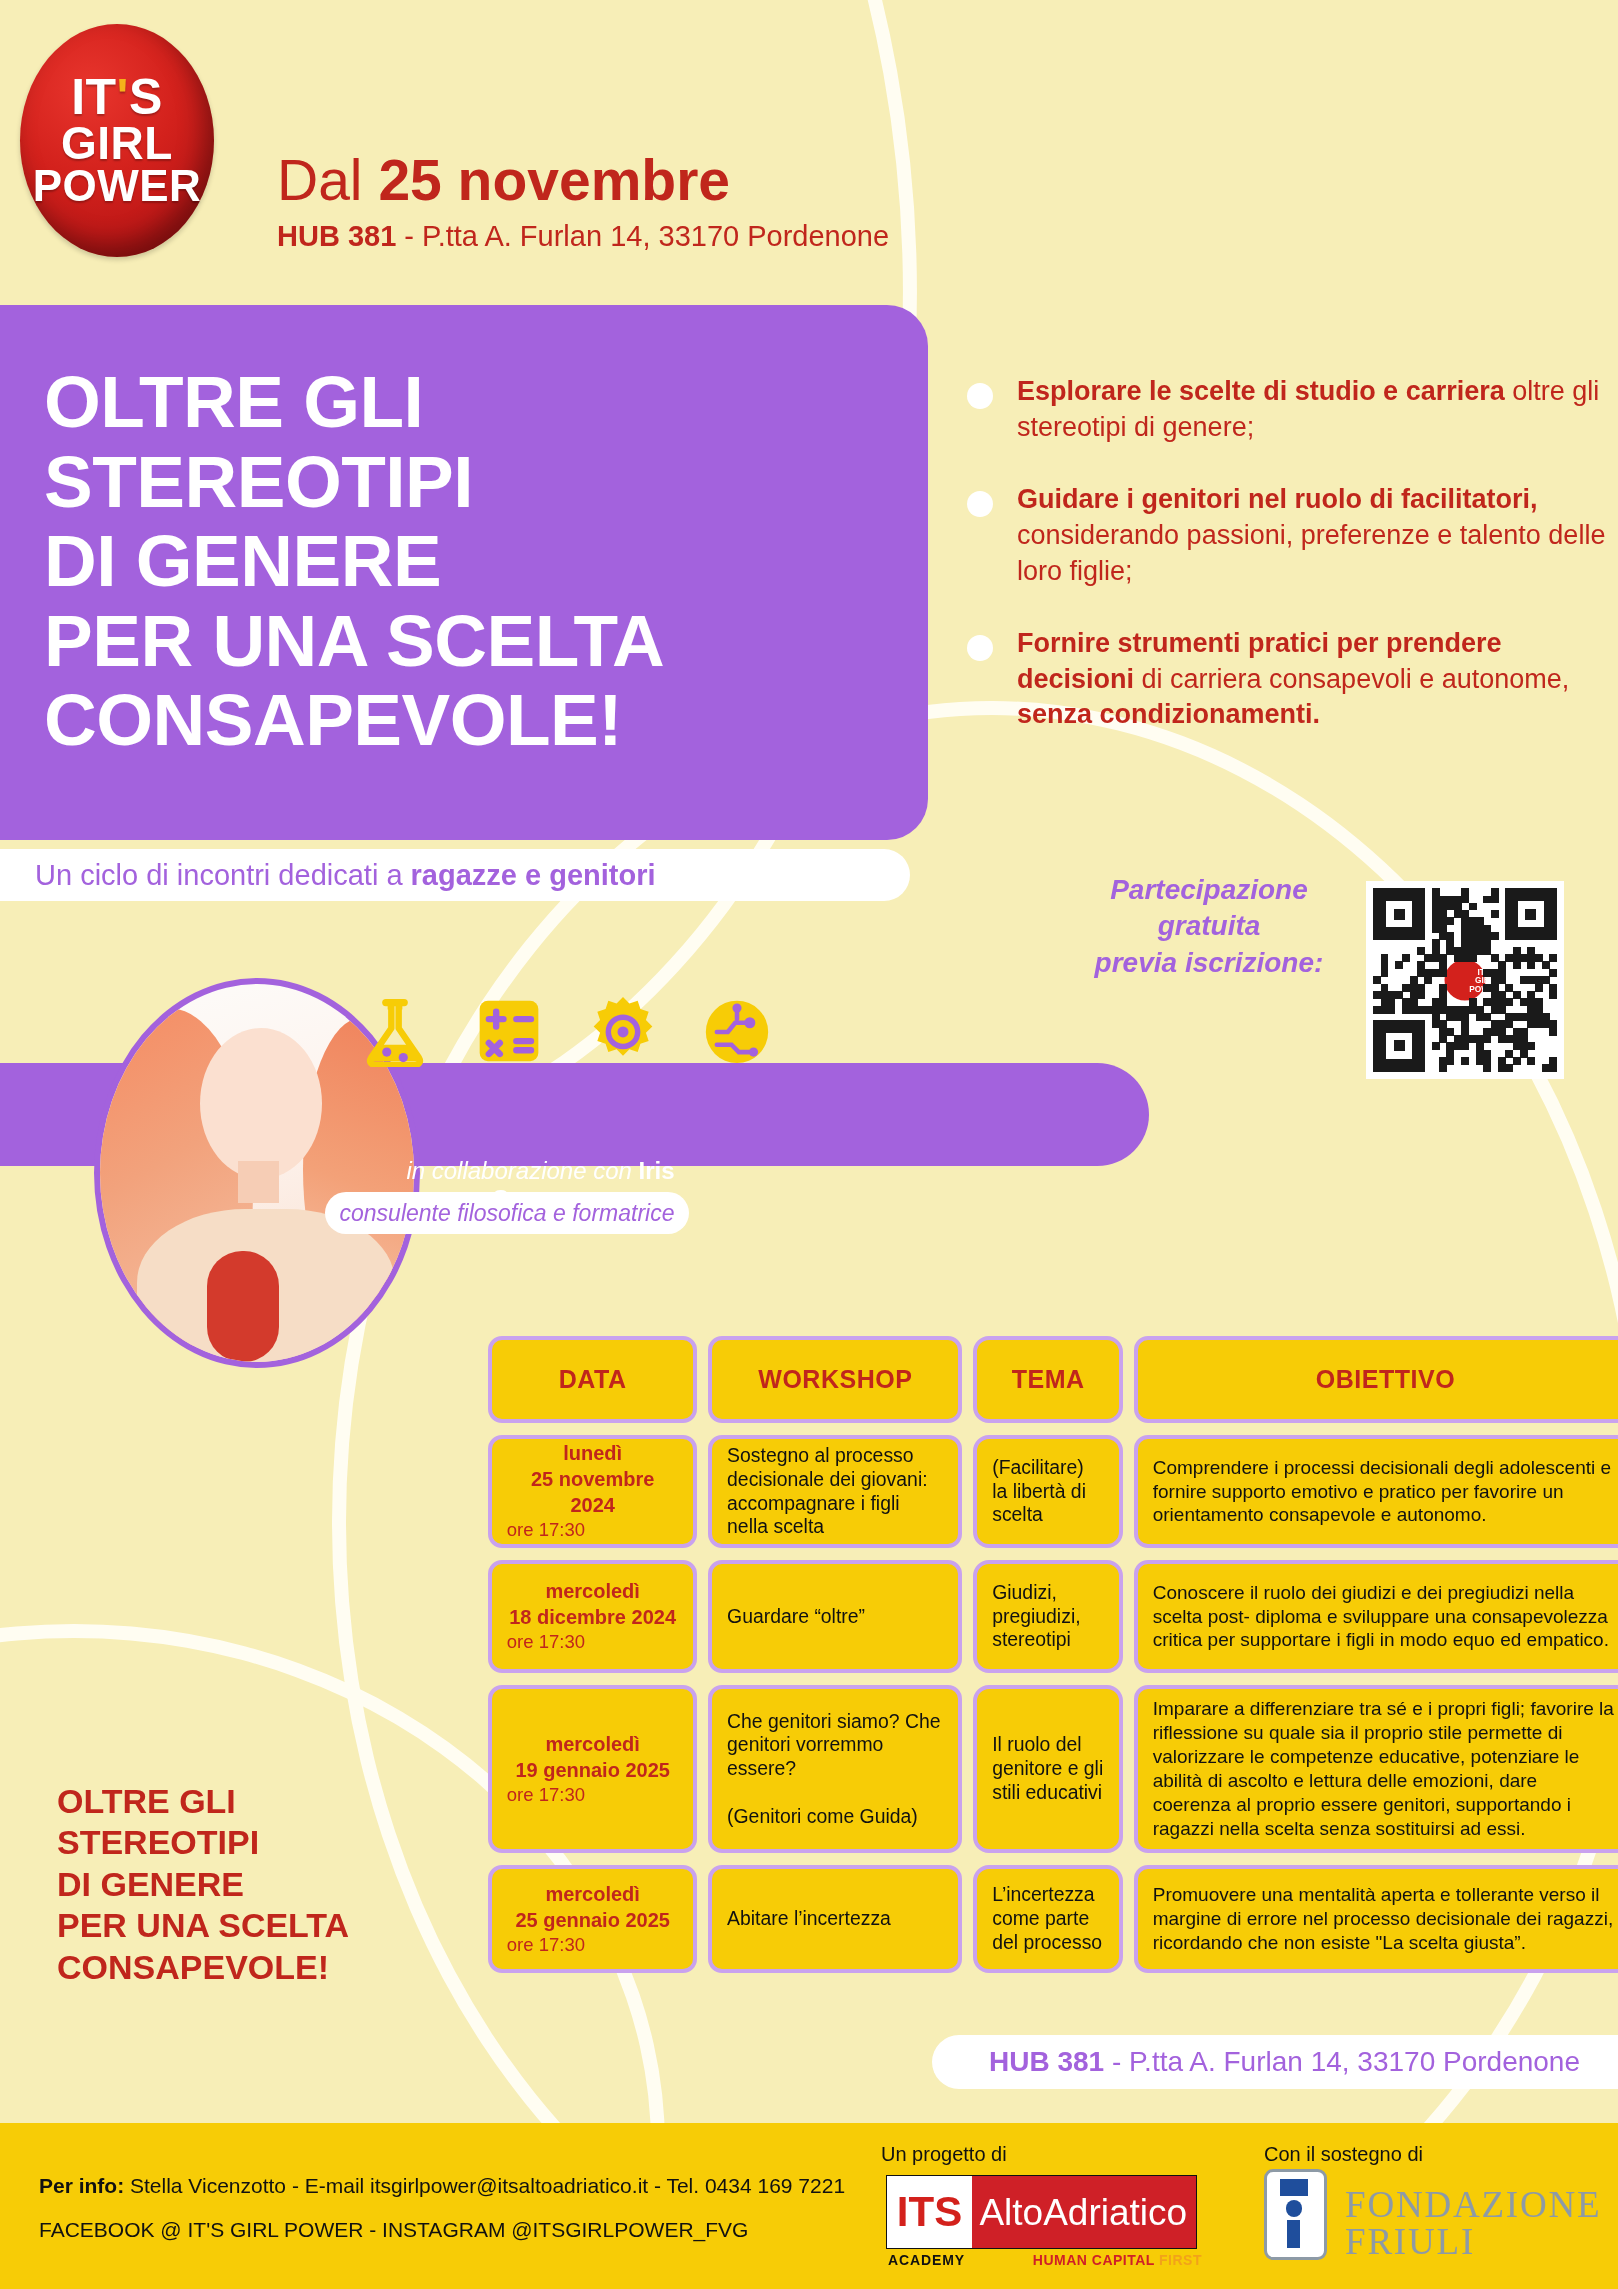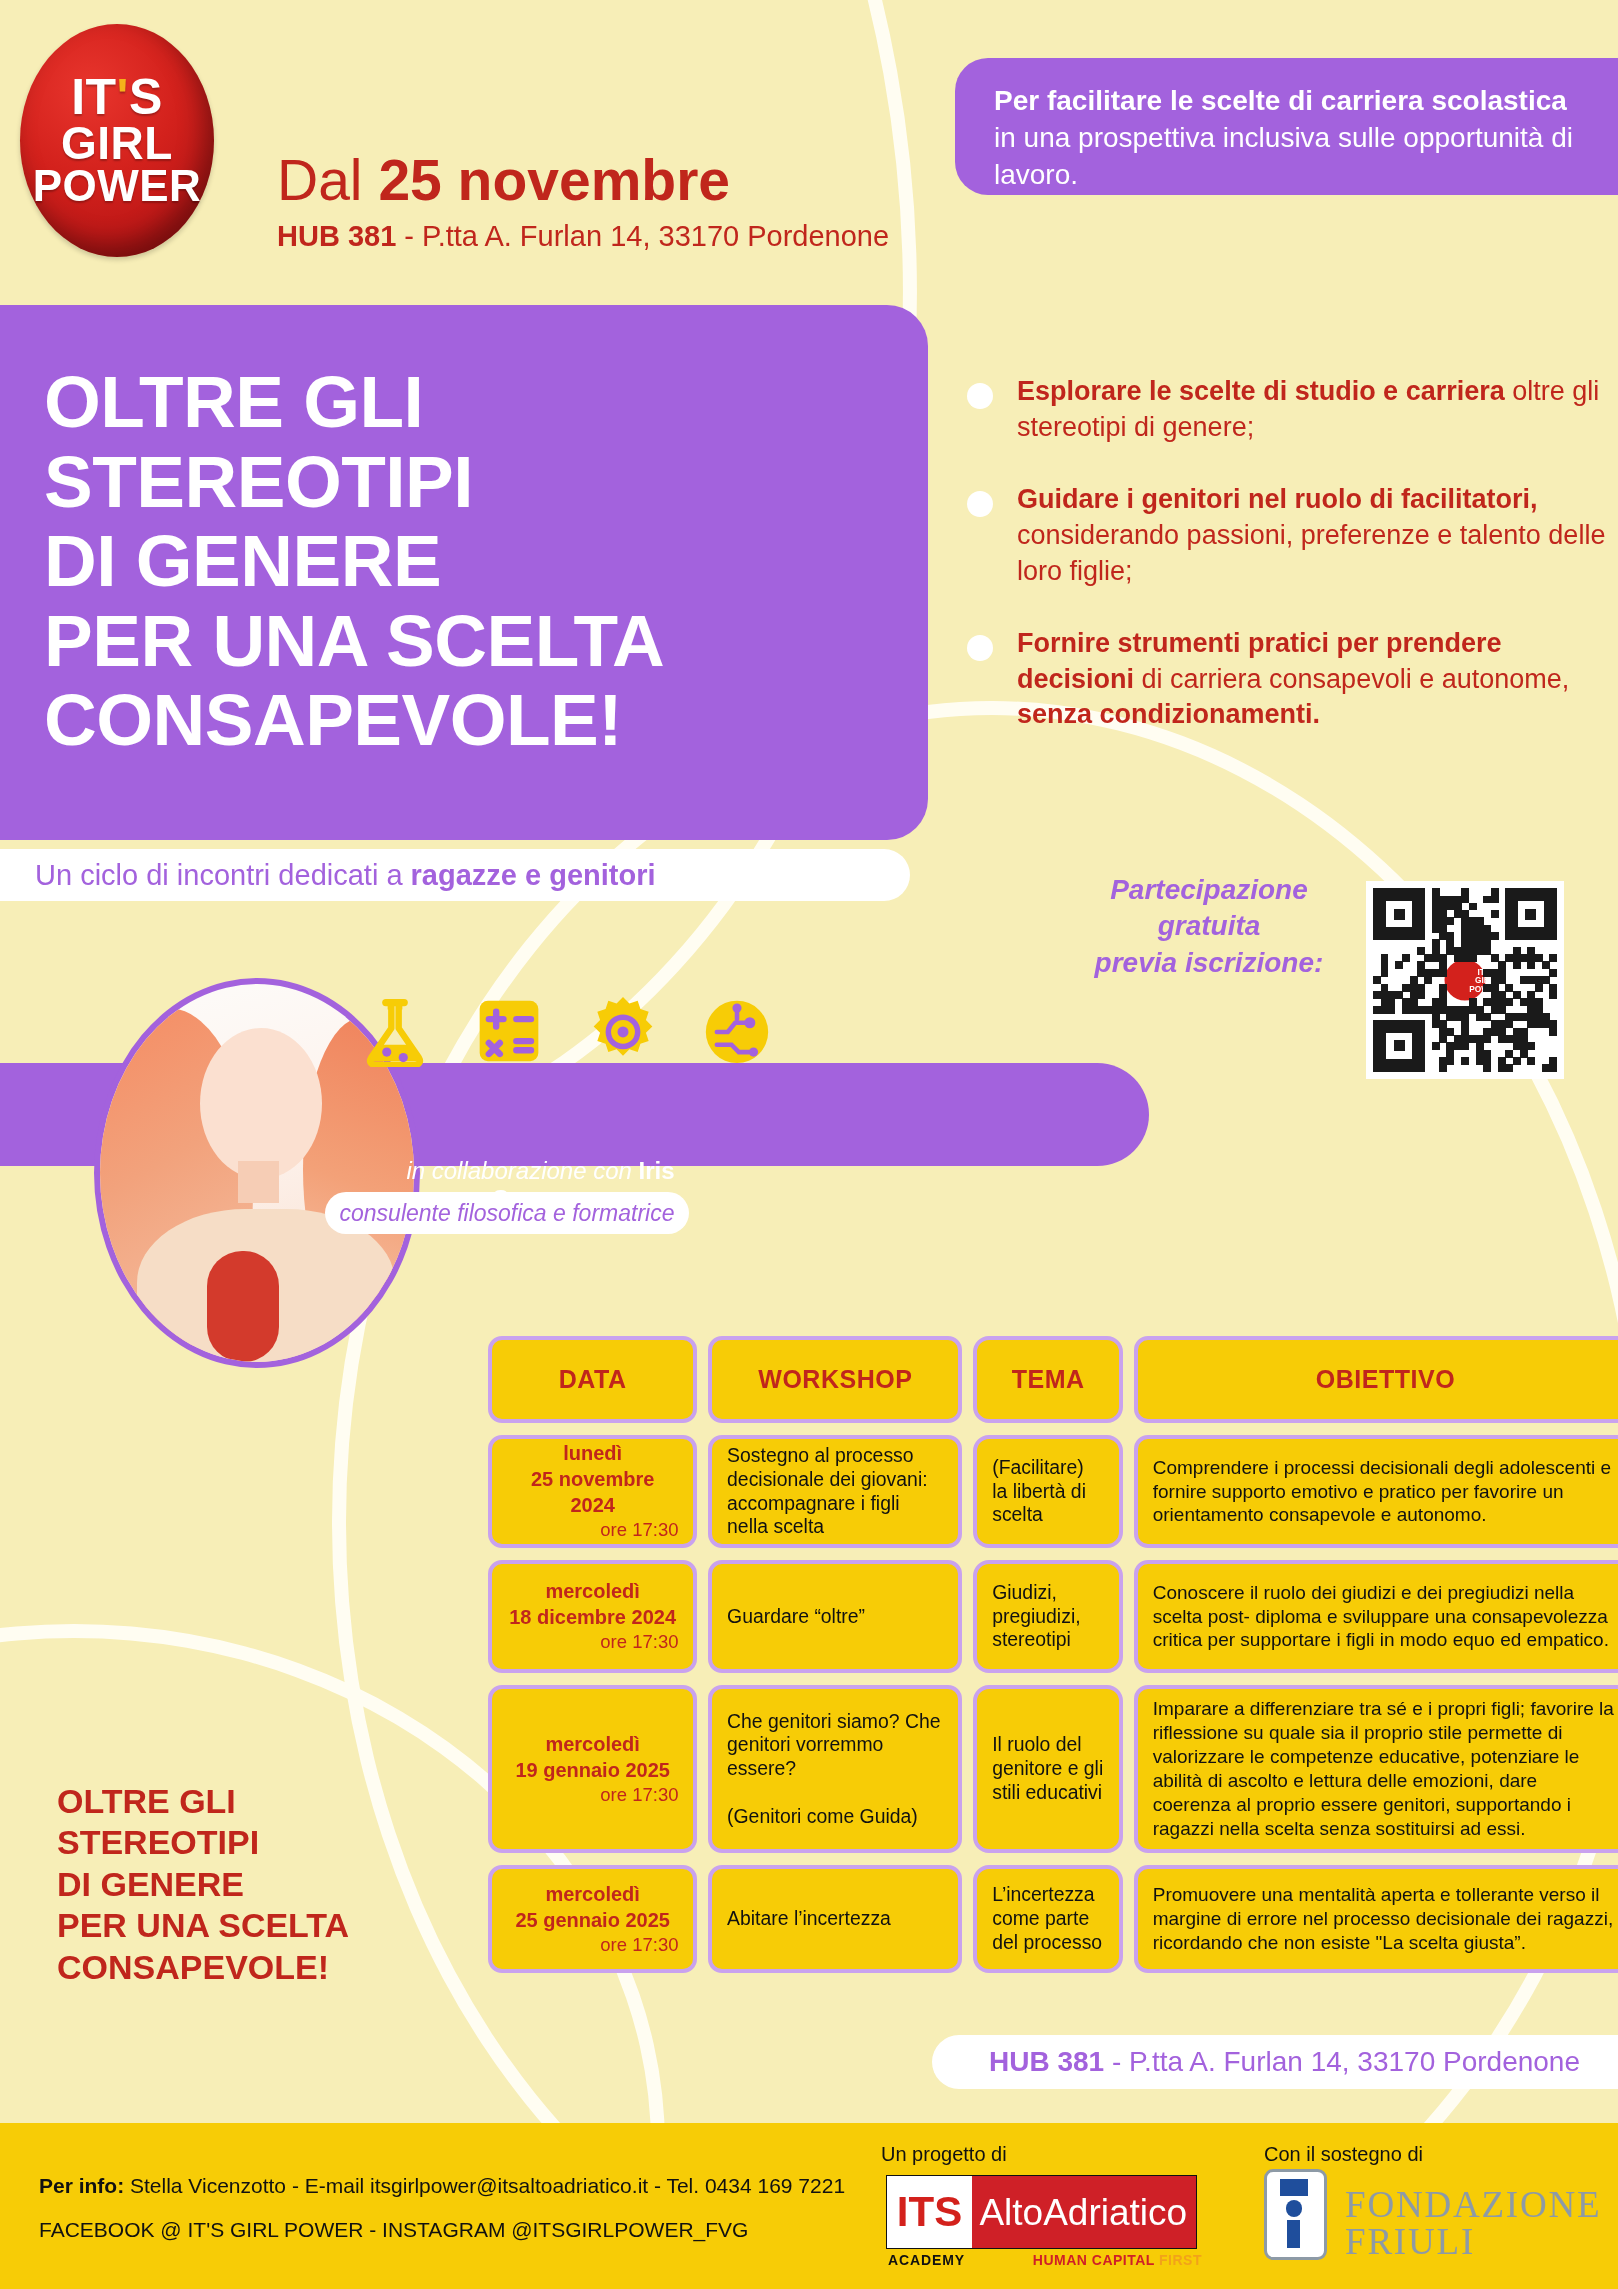--- a/index.html
+++ b/index.html
@@ -133,21 +133,21 @@
   }
   .c-data{width:210px;}
   .c-work{width:255px;}
   .c-tema{width:150px;border-radius:16px;}
   .c-obj{width:505px;}
   .hdr .cell{height:87px;align-items:center;justify-content:center;}
   .hdr .cell span{color:#c0261c;font-weight:bold;font-size:25px;letter-spacing:0.5px;}
   .cell p{margin:0;font-size:19.4px;line-height:1.22;color:#111;}
   .c-obj p{font-size:19px;line-height:1.26;}
   .date-day{color:#c0261c;font-weight:bold;font-size:20px;text-align:center;line-height:1.3;}
-  .date-ore{color:#c0261c;font-size:18.5px;text-align:right;line-height:1.3;}
+  .date-ore{color:#c0261c;font-size:18.5px;text-align:left;line-height:1.3;}
   .r1 .cell{height:113px;}
   .r2 .cell{height:113px;}
   .r3 .cell{height:168px;}
   .r4 .cell{height:108px;}
 
   
   .left-title{
     position:absolute;left:57px;top:1781px;color:#c0261c;font-weight:bold;font-size:34px;line-height:1.22;
   }
 
@@ -197,23 +197,20 @@
 
   <div class="logo-badge">
     <span class="lg1"><span>IT</span><i>'</i><span>S</span></span>
     <span class="lg2">GIRL</span>
     <span class="lg3">POWER</span>
   </div>
 
   <div class="dal-line"><span>Dal </span><b>25 novembre</b></div>
   <div class="hub-line"><b>HUB 381</b><span> - P.tta A. Furlan 14, 33170 Pordenone</span></div>
 
-  <div class="purple-topbox">
-    <p><b>Per facilitare le scelte di carriera</b> <b>scolastica</b><span> in una prospettiva inclusiva sulle opportunità di lavoro.</span></p>
-  </div>
 
   <div class="title-box">
     <h1>
       <span>OLTRE GLI</span><br>
       <span>STEREOTIPI</span><br>
       <span>DI GENERE</span><br>
       <span>PER UNA SCELTA</span><br>
       <span>CONSAPEVOLE!</span>
     </h1>
   </div>

